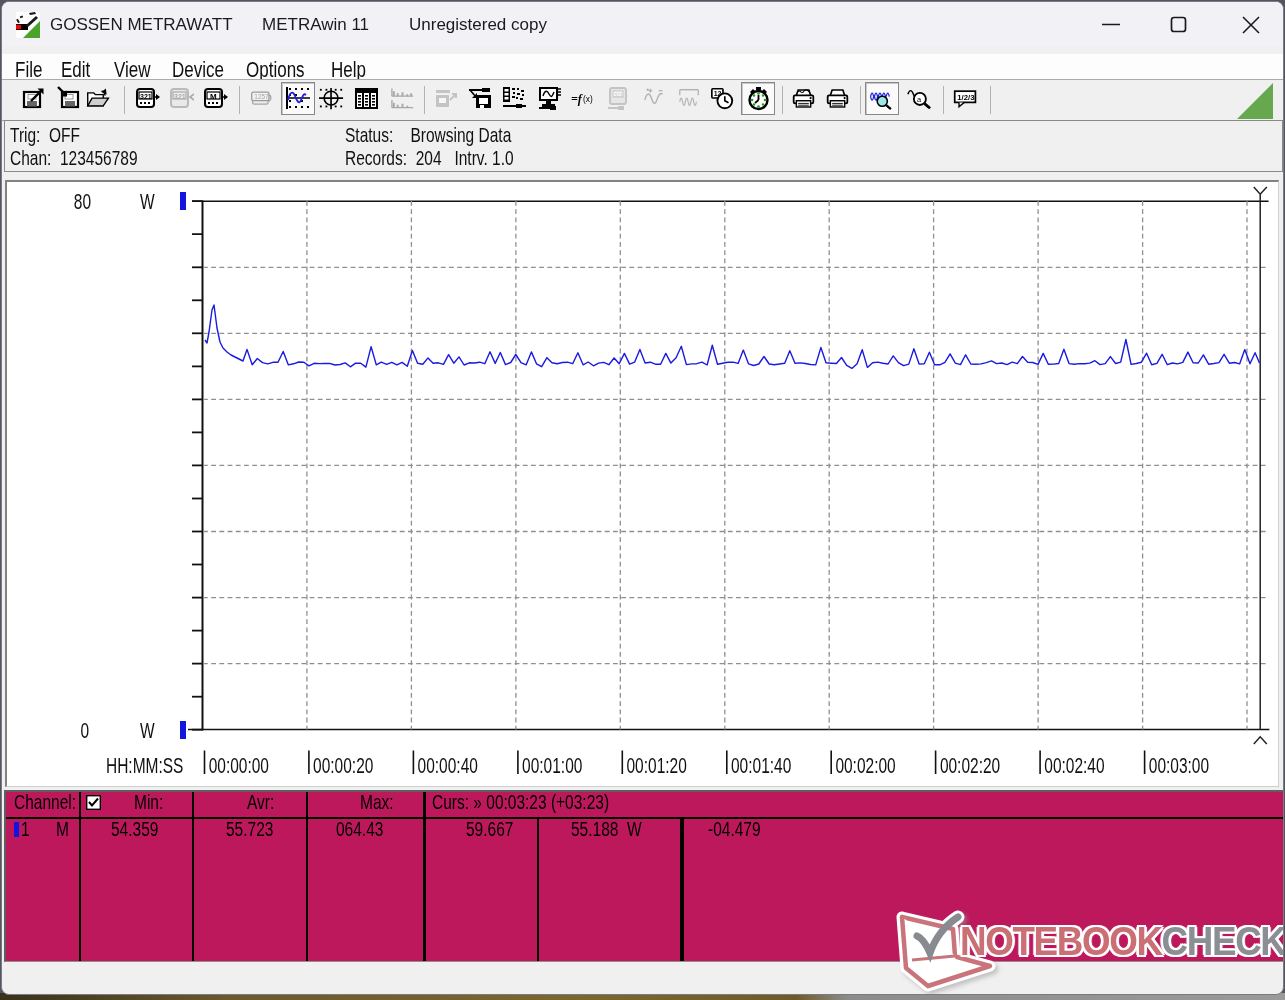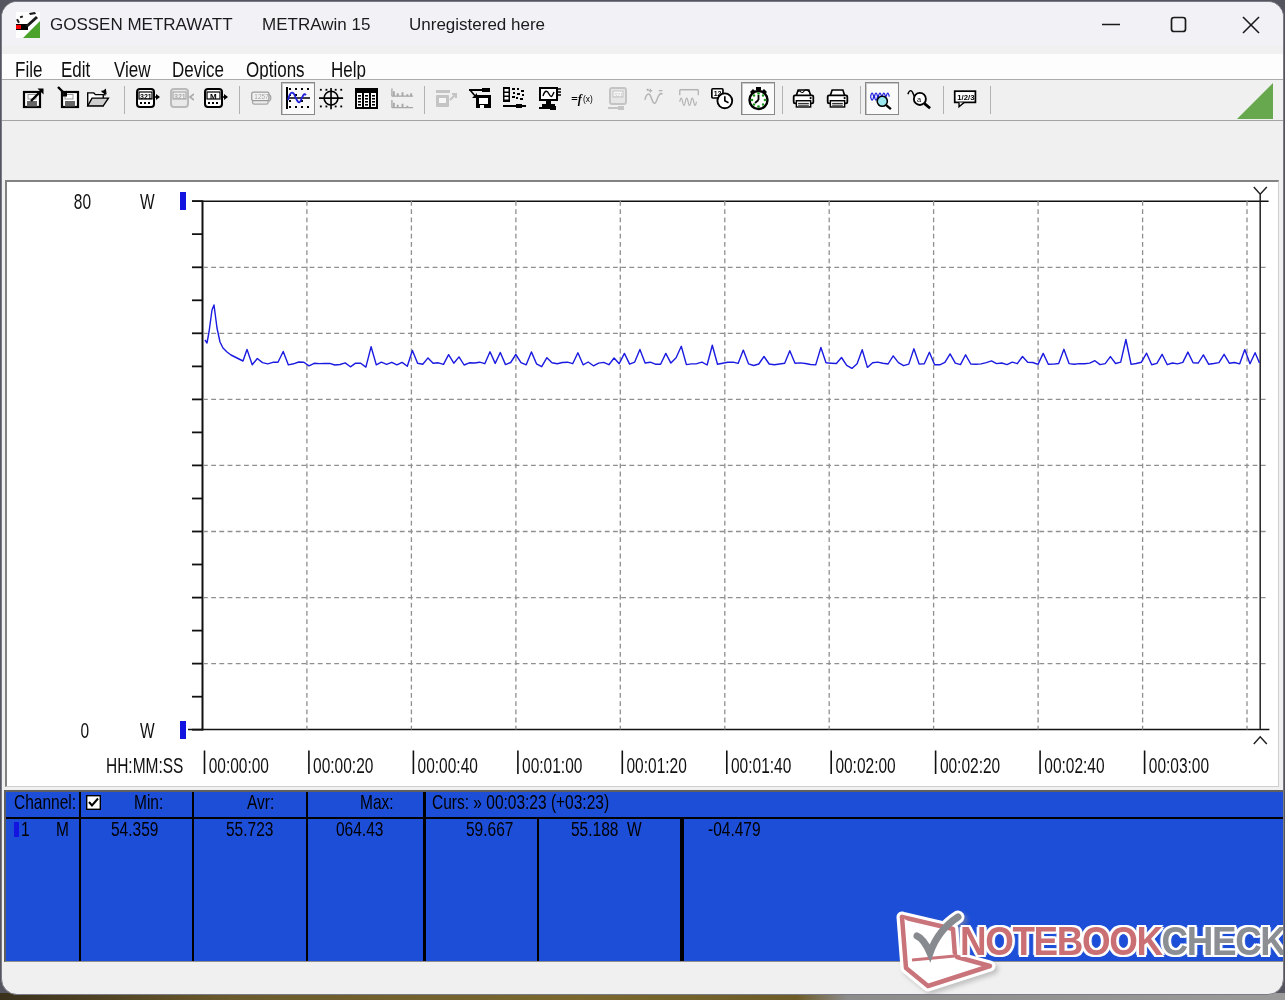--- a/index.html
+++ b/index.html
@@ -1,38 +1,38 @@
 <!DOCTYPE html>
 <html><head><meta charset="utf-8">
 <style>
 *{margin:0;padding:0;box-sizing:border-box}
 html,body{width:1285px;height:1000px;overflow:hidden}
 body{background:#55555f;font-family:"Liberation Sans",sans-serif;position:relative}
 #backstrip{position:absolute;left:0;right:0;bottom:0;height:7px;background:linear-gradient(90deg,#3a311c 0%,#6b5a2c 18%,#7a682f 45%,#6e5c28 62%,#8c8c8c 66%,#9a9a9a 100%)}
-#win{position:absolute;left:1px;top:1px;width:1283px;height:994px;background:#f0f0f0;border:1px solid #7a7a85;border-radius:16px;overflow:hidden}
+#win{position:absolute;left:1px;top:1px;width:1283px;height:994px;background:#f0f0f0;border:1px solid #7a7a85;border-radius:8px;overflow:hidden}
 
 #title{position:absolute;left:0;top:0;width:100%;height:44px;background:#f2f1f6}
 #title .t{position:absolute;top:0;height:44px;line-height:46px;font-size:17px;color:#1b1b1b;white-space:pre}
 
 #menu{position:absolute;left:0;top:52px;width:100%;height:33px;background:#fdfdfd}
 #menu span{position:absolute;top:4.6px;font-size:17px;color:#101010;transform:scaleY(1.26);transform-origin:0 0;line-height:1}
 #menu u{text-decoration-thickness:1px;text-underline-offset:2px}
 
 #tbar{position:absolute;left:0;top:77px;width:100%;height:42px;background:#f0f0f0;border-top:1px solid #ababab;border-bottom:1px solid #a4a4a4}
 .tsep{position:absolute;top:6px;height:28px;width:1px;background:#b2b2b2}
 .tico{position:absolute;top:6px;width:25px;height:25px}
 .tbox{position:absolute;top:2px;width:34px;height:33px;background:#fafafa;border:1px solid #888;box-shadow:inset 1px 1px 0 #c8c8c8}
 
 #info{position:absolute;left:2px;top:118px;width:1279px;height:52px;background:#f0f0f0;border:1px solid #898989}
 #info span{position:absolute;font-size:15.5px;color:#111;white-space:pre;transform:scaleY(1.25);transform-origin:0 0;line-height:1}
 
 #chart{position:absolute;left:3px;top:178px;width:1274px;height:607px;background:#fff;border-top:2px solid #828282;border-left:2px solid #828282;border-right:1px solid #cfcfcf;border-bottom:1px solid #cfcfcf}
 #csvg{position:absolute;left:-1px;top:-1px}
 
-#tbl{position:absolute;left:2px;top:788px;width:1281px;height:172px;background:#1d4ed8;border:2px solid #5f5f5f;border-bottom:1px solid #8f8f8f}
+#tbl{position:absolute;left:2px;top:788px;width:1281px;height:172px;background:#be185d;border:2px solid #5f5f5f;border-bottom:1px solid #8f8f8f}
 #tbl span{position:absolute;font-size:15.5px;color:#000;white-space:pre;transform:scaleY(1.25);transform-origin:0 0;line-height:1}
 .vln{position:absolute;background:#000;top:0;bottom:0;width:2px}
 
 #status{position:absolute;left:0;bottom:0;width:100%;height:32px;background:#f0f0f0;border-top:1px solid #cfcfcf}
 #status span{position:absolute;font-size:15.5px;font-weight:600;color:#161616;top:7.5px;white-space:pre;transform:scaleY(1.42);transform-origin:0 0;line-height:1;letter-spacing:0.3px}
 
 #nbc{position:absolute;left:888px;top:906px;width:397px;height:84px}
 #nbctxt{position:absolute;left:70px;top:11px;font-size:40px;font-weight:bold;letter-spacing:-1.5px;white-space:pre;transform:scaleX(0.92);transform-origin:0 0;
  text-shadow:-2px -2px 0 #fff,2px -2px 0 #fff,-2px 2px 0 #fff,2px 2px 0 #fff,0 -2px 0 #fff,0 2px 0 #fff,-2px 0 0 #fff,2px 0 0 #fff,-3px 0 1px #fff,3px 0 1px #fff}
 </style></head>
@@ -44,22 +44,22 @@
       <rect x="0" y="0" width="24" height="26" fill="#fff"></rect>
       <polygon points="24,9 24,26 7,26" fill="#4ba32c"></polygon>
       <rect x="0" y="12" width="12" height="6" fill="#000"></rect>
       <rect x="0" y="13" width="5" height="4" fill="#f00"></rect>
       <path d="M9,14 L20,4 L22,6 L12,15 Z" fill="#1a1a1a"></path>
       <path d="M13,1 L19,0 L20,2 L14,3 Z" fill="#1a1a1a"></path>
       <rect x="4" y="4" width="3" height="2" fill="#1a1a1a" transform="rotate(-20 5 5)"></rect>
       <rect x="1" y="7" width="2" height="4" fill="#1a1a1a" transform="rotate(-30 2 9)"></rect>
     </svg>
     <span class="t" style="left:48px">GOSSEN METRAWATT</span>
-    <span class="t" style="left:260px">METRAwin 15</span>
-    <span class="t" style="left:407px">Unregistered here</span>
+    <span class="t" style="left:260px">METRAwin 11</span>
+    <span class="t" style="left:407px">Unregistered copy</span>
     <svg class="t" style="left:1096px;top:0" width="170" height="44" viewBox="0 0 170 44">
       <line x1="4" y1="22.5" x2="22" y2="22.5" stroke="#1a1a1a" stroke-width="1.6"></line>
       <rect x="73.5" y="15.5" width="14" height="14" rx="2.5" fill="none" stroke="#1a1a1a" stroke-width="1.7"></rect>
       <line x1="145" y1="15" x2="161" y2="31" stroke="#1a1a1a" stroke-width="1.6"></line>
       <line x1="161" y1="15" x2="145" y2="31" stroke="#1a1a1a" stroke-width="1.6"></line>
     </svg>
   </div>
   <div id="menu">
     <span style="left:13px"><u>F</u>ile</span>
     <span style="left:59px"><u>E</u>dit</span>
@@ -365,20 +365,26 @@
         <g>
           <rect x="2" y="4" width="24" height="13" fill="#fff" stroke="#000" stroke-width="2"></rect>
           <path d="M7,17 L7,22 L13,17" fill="#fff" stroke="#000" stroke-width="1.6"></path>
           <text x="5" y="14" font-size="9" font-weight="bold" fill="#000" font-family="Liberation Sans">1/2/3</text>
         </g>
       </svg>
     <div class="tsep" style="left:988px"></div>
     <svg style="position:absolute;right:9px;top:3px" width="37" height="37" viewBox="0 0 37 37">
         <polygon points="0,36 36,36 36,0" fill="#67a84e"></polygon>
       </svg>
+  </div>
+  <div id="info">
+    <span style="left:5px;top:4.5px">Trig:  OFF</span>
+    <span style="left:5px;top:27.5px">Chan:  123456789</span>
+    <span style="left:340px;top:4.5px">Status:    Browsing Data</span>
+    <span style="left:340px;top:27.5px">Records:  204   Intrv. 1.0</span>
   </div>
   <div id="chart"></div>
   <svg id="csvg" width="1285" height="1000" viewBox="0 0 1285 1000">
   <g stroke="#111" stroke-width="1.8">
         <line x1="191" y1="200.2" x2="201.5" y2="200.2"></line>
         <line x1="191" y1="233.2" x2="201.5" y2="233.2"></line>
         <line x1="191" y1="266.3" x2="201.5" y2="266.3"></line>
         <line x1="191" y1="299.3" x2="201.5" y2="299.3"></line>
         <line x1="191" y1="332.3" x2="201.5" y2="332.3"></line>
         <line x1="191" y1="365.4" x2="201.5" y2="365.4"></line>

